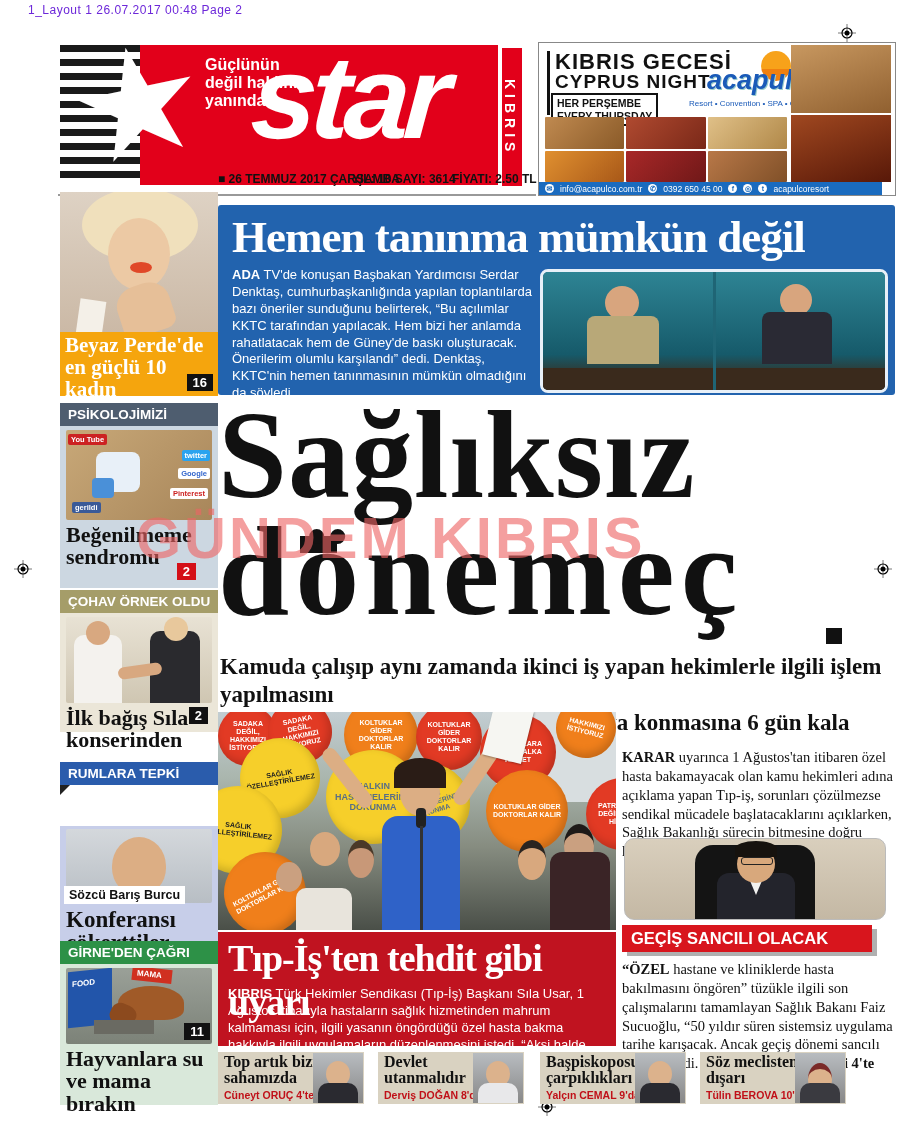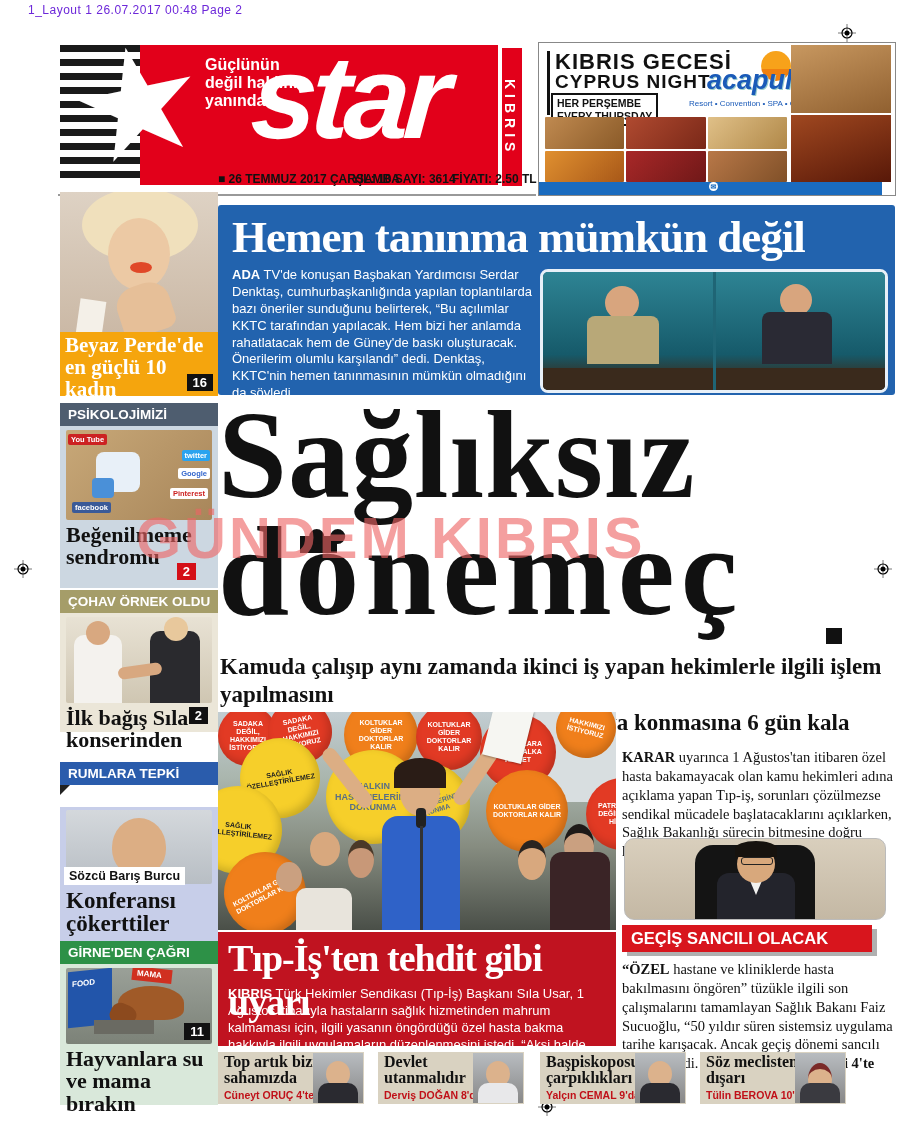--- a/index.html
+++ b/index.html
@@ -34,21 +34,21 @@
      background:linear-gradient(180deg,#f7a21a 0 60%,#f08010 60%);position:absolute;}
   .ad-brand{left:168px;top:22px;font-weight:bold;font-style:italic;font-size:27px;color:#1a5ab8;position:absolute;
      text-shadow:1px 1px 0 #9cc;}
   .ad-tag{left:150px;top:56px;font-size:8px;color:#1a5ab8;position:absolute;}
   .ad-grid{left:6px;top:74px;width:242px;height:65px;display:grid;position:absolute;
      grid-template-columns:repeat(3,1fr);grid-template-rows:1fr 1fr;gap:2px;}
   .ad-grid div{border-radius:1px;}
   .ad-right{left:252px;top:2px;width:100px;height:137px;display:grid;position:absolute;
      grid-template-rows:1fr 1fr;gap:2px;}
   .ad-bar{left:0;top:139px;width:343px;height:13px;background:#1a6bbf;color:#fff;font-size:8.5px;
-     position:absolute;display:flex;align-items:center;gap:6px;padding-left:6px;box-sizing:border-box;flex-direction:column;}
+     position:absolute;display:flex;align-items:center;gap:6px;padding-left:6px;box-sizing:border-box;}
   .ad-ic{display:inline-block;width:9px;height:9px;border-radius:50%;background:#fff;color:#1a6bbf;
      font-size:7px;font-weight:bold;text-align:center;line-height:9px;}
   
   .bluebox{left:218px;top:205px;width:677px;height:190px;background:#2263ae;border-radius:3px;}
   .blue-h{left:14px;top:6px;width:650px;color:#fff;font-family:"Liberation Serif",serif;font-weight:bold;
      font-size:45px;letter-spacing:-1px;position:absolute;}
   .blue-body{left:14px;top:62px;width:300px;color:#fff;font-size:13px;line-height:1.3;position:absolute;}
   .blue-by{font-weight:bold;}
   .tvphoto{left:322px;top:64px;width:342px;height:118px;position:absolute;border:3px solid #e8f0f8;
      border-radius:8px;overflow:hidden;background:#1f6575;display:flex;gap:3px;}
@@ -222,21 +222,21 @@
 
   <div class="abs kicker" style="top:403px;background:#4e5d6f">PSİKOLOJİMİZİ BOZDU</div>
   <div class="abs sidebox" style="top:426px;height:162px;background:#ccd7e1">
     <div class="sphoto" style="top:4px;height:90px;background:linear-gradient(135deg,#c8a878,#a8865a)">
       <div style="position:absolute;left:30px;top:22px;width:44px;height:40px;border-radius:8px;background:#e8f0f8"></div>
       <div style="position:absolute;left:26px;top:48px;width:22px;height:20px;border-radius:4px;background:#4a90d8"></div>
       <span class="chip" style="left: 2px; top: 4px; background-color: rgb(204, 34, 34); color: rgb(255, 255, 255);">You Tube</span>
       <span class="chip" style="right: 2px; top: 20px; background-color: rgb(42, 163, 239); color: rgb(255, 255, 255);">twitter</span>
       <span class="chip" style="right: 2px; top: 38px; background-color: rgb(255, 255, 255); color: rgb(51, 102, 204);">Google</span>
       <span class="chip" style="right: 4px; top: 58px; background-color: rgb(255, 255, 255); color: rgb(204, 34, 34);">Pinterest</span>
-      <span class="chip" style="left: 6px; top: 72px; background-color: rgb(58, 90, 152); color: rgb(255, 255, 255);">facebook</span>
+      <span class="chip" style="left: 6px; top: 72px; background-color: rgb(58, 90, 152); color: rgb(255, 255, 255);">gerildi</span>
     </div>
     <div class="side-h pre" style="top:98px">Beğenilmeme
 sendromu</div>
     <div class="badge red" style="right:22px;bottom:8px">2</div>
   </div>
 
   <div class="abs kicker" style="top:590px;background:#a59d69">ÇOHAV ÖRNEK OLDU</div>
   <div class="abs sidebox" style="top:613px;height:119px;background:#ebe6d8">
     <div class="sphoto" style="top:4px;height:86px;background:linear-gradient(180deg,#e8e2d4,#cfc6b2)">
       <div style="position:absolute;left:8px;top:18px;width:48px;height:70px;border-radius:10px 10px 0 0;background:#f4f2ee"></div>
@@ -244,21 +244,21 @@
       <div style="position:absolute;right:12px;top:14px;width:50px;height:72px;border-radius:10px 10px 0 0;background:#2a2a2e"></div>
       <div style="position:absolute;right:24px;top:0;width:24px;height:24px;border-radius:50%;background:#e8c89c"></div>
       <div style="position:absolute;left:52px;top:48px;width:44px;height:12px;border-radius:6px;background:#d8a880;transform:rotate(-8deg)"></div>
     </div>
     <div class="side-h pre" style="top:94px">İlk bağış Sıla
 konserinden</div>
     <div class="badge" style="right:10px;bottom:8px">2</div>
   </div>
 
   <div class="abs kicker" style="top:762px;background:#2a5cac">RUMLARA TEPKİ</div>
-  <div class="abs sidebox" style="top:807px;height:164px;background:#c7cee9">
+  <div class="abs sidebox" style="top:826px;height:164px;background:#c7cee9">
     <div class="sphoto" style="top:3px;height:74px;background:linear-gradient(180deg,#d4d8dc,#b8bec4)">
       <div style="position:absolute;left:46px;top:8px;width:54px;height:58px;border-radius:50% 50% 46% 46%;background:#dcae84"></div>
       <div style="position:absolute;left:30px;top:58px;width:86px;height:18px;border-radius:8px 8px 0 0;background:#eceef0"></div>
     </div>
     <div class="capchip" style="left:4px;top:60px">Sözcü Barış Burcu</div>
     <div class="side-h pre" style="top:82px;font-size:23px">Konferansı
 çökerttiler</div>
     <div class="badge" style="right:12px;bottom:10px">7</div>
   </div>
 

